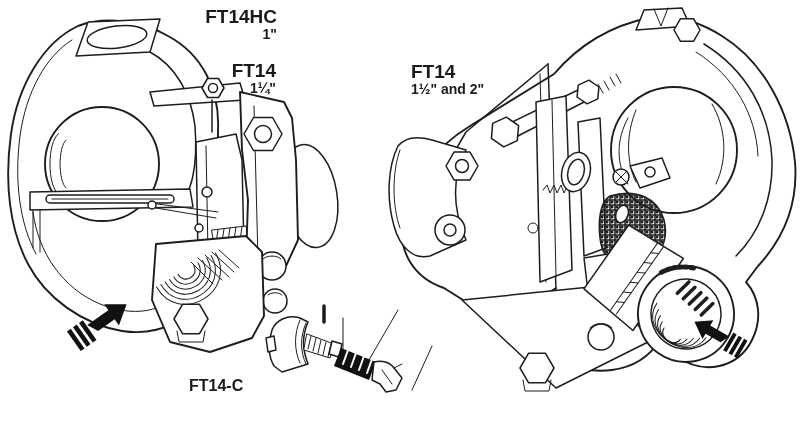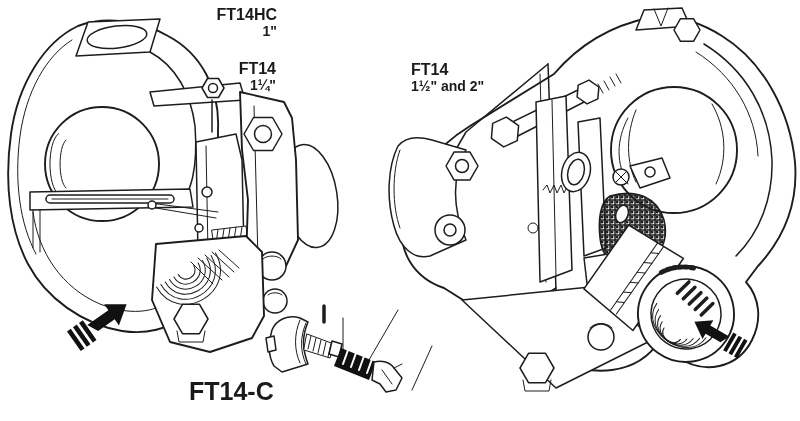--- a/index.html
+++ b/index.html
@@ -10,24 +10,24 @@
   svg .w{fill:#ffffff;}
   svg .blk{fill:#111111;stroke:none;}
   svg .wg{fill:#fff;stroke-width:1;}
   svg .thin{stroke-width:1;}
   svg .thick{stroke-width:1.9;}
   svg .ser{stroke-dasharray:3 3;stroke-width:5;}
   svg .tick{stroke-width:3.5;}
   svg .dotfill{fill:url(#dots);}
   svg .wht{stroke:#ffffff;stroke-width:2;}
   .lbl{position:absolute;font-weight:700;line-height:1.12;white-space:nowrap;}
-  .lbl .model{font-size:16px;display:block;}
+  .lbl .model{font-size:19px;display:block;}
   .lbl .sz{font-size:14px;display:block;}
   .ra{text-align:right;}
-  .lbl-c{font-size:25px;font-weight:700;}
+  .lbl-c{font-size:16px;font-weight:700;}
 </style>
 </head>
 <body>
 
 <div id="stage">
 
   <svg width="800" height="421" viewBox="0 0 800 421">
     <defs>
       <pattern id="dots" width="5" height="5" patternUnits="userSpaceOnUse">
         <rect width="5" height="5" fill="#ffffff" stroke="none"></rect>

